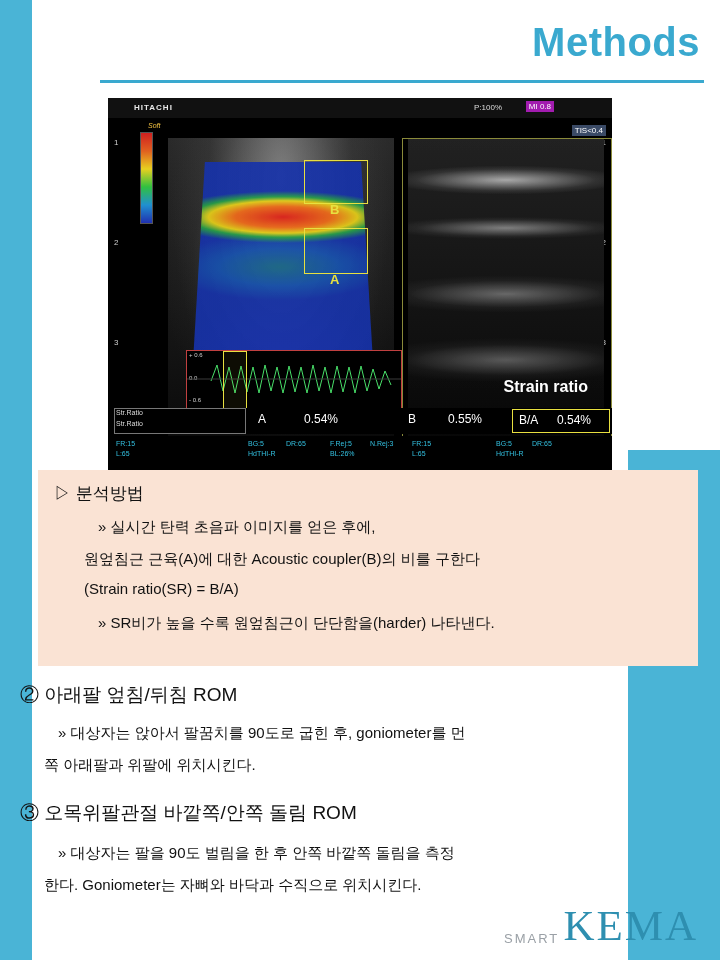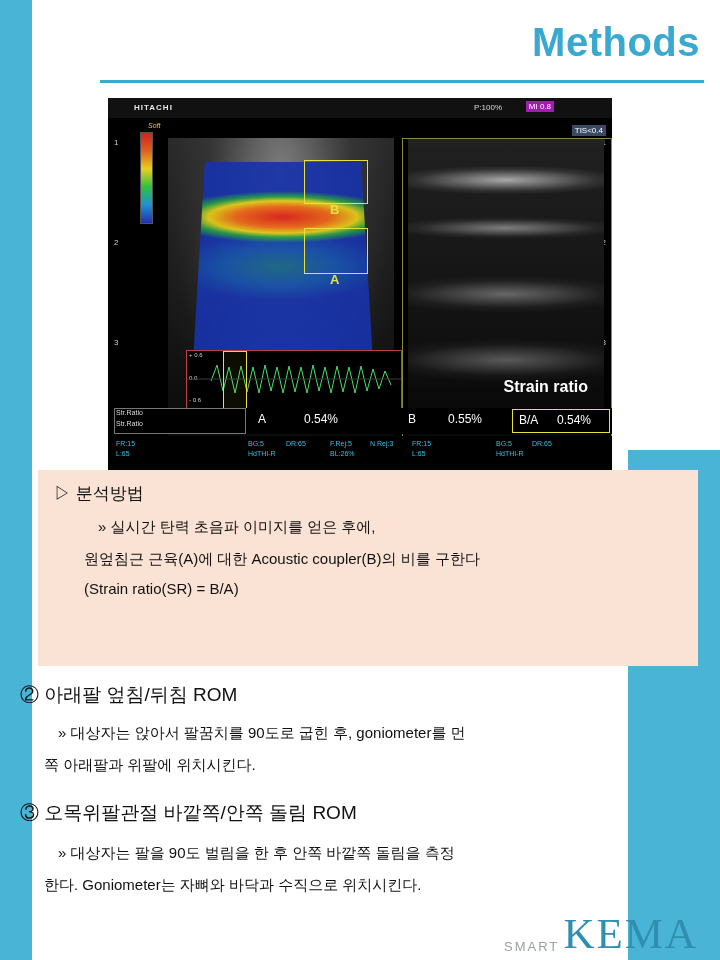--- a/index.html
+++ b/index.html
@@ -134,21 +134,21 @@
   
   .body-txt{position:absolute;color:#111;}
   .b1{left:20px;top:682px;font-size:19px;}
   .b2{left:58px;top:724px;font-size:15px;}
   .b3{left:44px;top:756px;font-size:15px;}
   .b4{left:20px;top:800px;font-size:19px;}
   .b5{left:58px;top:844px;font-size:15px;}
   .b6{left:44px;top:876px;font-size:15px;}
   
   .logo{
-    position:absolute;right:18px;bottom:0;width:210px;height:60px;text-align:center;
+    position:absolute;right:18px;bottom:8px;width:210px;height:60px;text-align:center;
   }
   .logo-smart{
     position:absolute;left:12px;bottom:6px;font-size:13px;color:#9aa0a6;letter-spacing:2px;
   }
   .logo-kema{
     position:absolute;right:4px;bottom:2px;font-size:43px;color:#2e8fb0;
     font-family:"Liberation Serif", serif;letter-spacing:2px;margin-left:32px;
   }
 </style>
 </head>
@@ -235,20 +235,21 @@
     <span style="left:424px;top:4px;">DR:65</span>
     <span style="left:388px;top:14px;">HdTHI-R</span>
   </div>
 </div>
 
 <div class="pink">
   <div class="l1">▷ 분석방법</div>
   <div class="l2">» 실시간 탄력 초음파 이미지를 얻은 후에,</div>
   <div class="l3">원엎침근 근육(A)에 대한 Acoustic coupler(B)의 비를 구한다</div>
   <div class="l4">(Strain ratio(SR) = B/A)</div>
+  <div class="l5">» SR비가 높을 수록 원엎침근이 단단함을(harder) 나타낸다.</div>
 </div>
 
 <div class="body-txt b1">② 아래팔 엎침/뒤침 ROM</div>
 <div class="body-txt b2">»  대상자는 앉아서 팔꿈치를 90도로 굽힌 후, goniometer를 먼</div>
 <div class="body-txt b3">쪽  아래팔과 위팔에 위치시킨다.</div>
 <div class="body-txt b4">③ 오목위팔관절 바깥쪽/안쪽 돌림 ROM</div>
 <div class="body-txt b5">»  대상자는 팔을 90도 벌림을 한 후 안쪽 바깥쪽 돌림을 측정</div>
 <div class="body-txt b6">한다. Goniometer는 자뼈와 바닥과 수직으로 위치시킨다.</div>
 
 <div class="logo">

